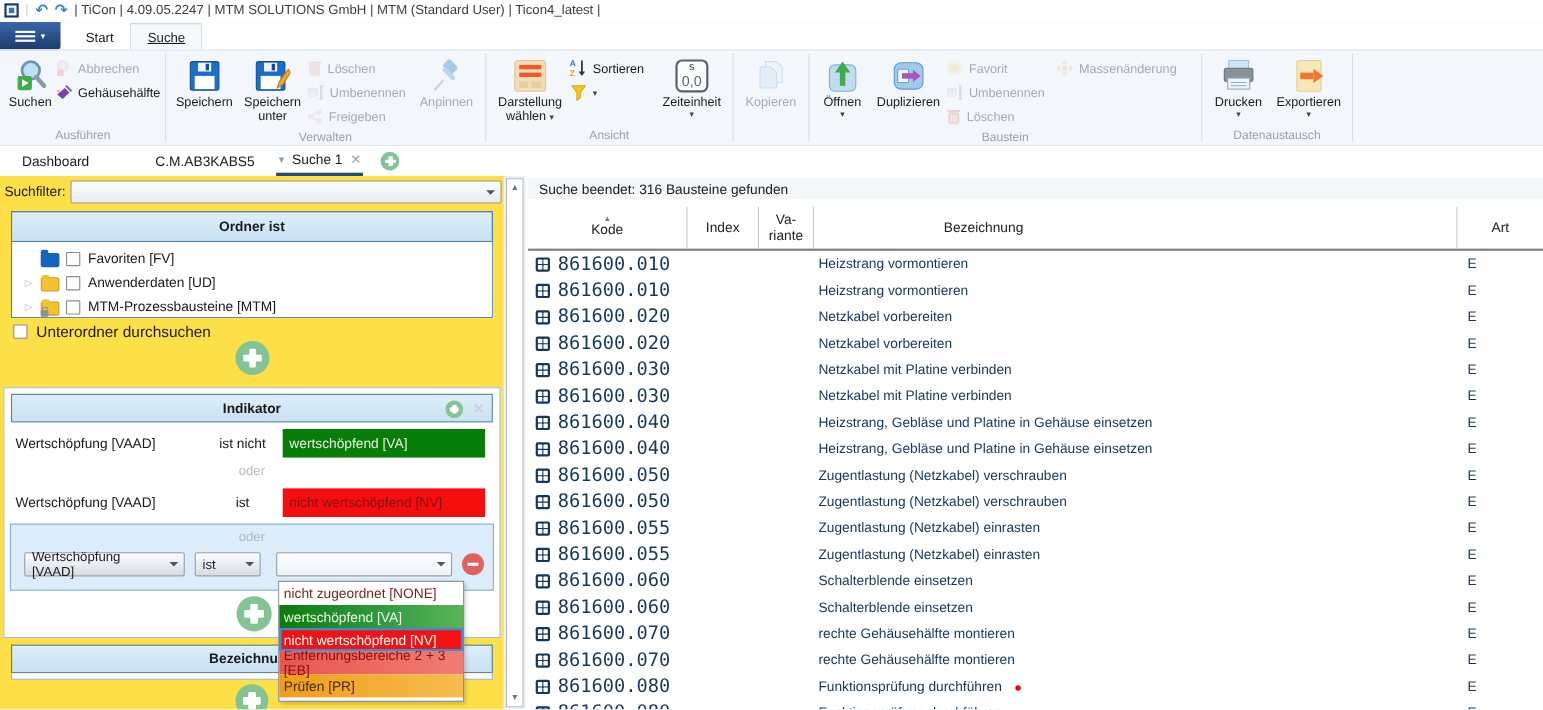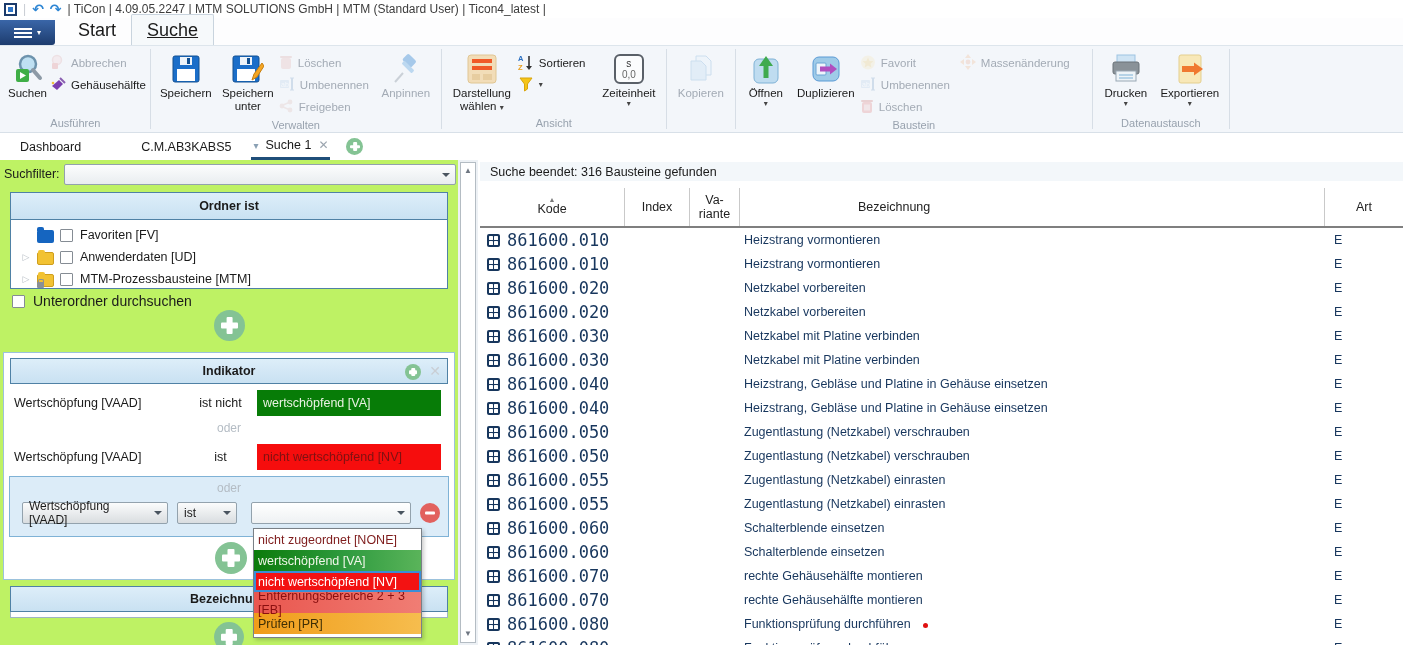--- a/index.html
+++ b/index.html
@@ -19,21 +19,21 @@
 
   
   #tabrow { left:0; top:18px; width:1403px; height:27px; background:#fdfdfe;
     display:flex; align-items:flex-end; }
   #appmenu { width:55px; height:25px; margin-right:8px; border-radius:0 0 3px 0;
     background:linear-gradient(#3a66a8,#1d3c6e); display:flex; align-items:center;
     justify-content:center; gap:5px; }
   #appmenu .bars { width:18px; }
   #appmenu .bars i { display:block; height:2px; background:#fff; margin:2px 0; }
   #appmenu .car { color:#fff; font-size:8px; }
-  .rtab { padding:5px 15px 4px; font-size:18px; }
+  .rtab { padding:5px 15px 4px; font-size:12px; }
   .rtab.active { background:#f6f9fb; border:1px solid #c9d4de; border-bottom:0;
     border-radius:2px 2px 0 0;text-decoration:underline; }
 
   
   #ribbon { left:0; top:45px; width:1403px; height:88px; background:#f3f6fa;
     border-top:1px solid #dde5ec; border-bottom:1px solid #d8e0e8;
     display:flex; align-items:stretch; padding-left:2px; }
   .rgroup { display:flex; flex-direction:column; padding:2px 3px 0; }
   .rgroup-body { display:flex; flex:1; align-items:flex-start; }
   .rgroup-label { text-align:center; color:#98a2ae; font-size:11px; height:16px; line-height:14px; }
@@ -43,37 +43,37 @@
   .rbtn-large .ric { height:37px; display:flex; align-items:center; justify-content:center; }
   .rbtn-stack { display:flex; flex-direction:column; padding-top:4px; }
   .rbtn-small { display:flex; align-items:center; gap:5px; height:22px; font-size:11.5px; white-space:nowrap; }
   .disabled { color:#a3abb5; }
   .disabled svg, .disabled .mini-ic { opacity:.45; }
   .caret { font-size:8px; color:#444; line-height:1; }
   .zeit-box { width:30px; height:30px; border:2px solid #5a6068; border-radius:6px;
     background:#fbfcfd; display:flex; flex-direction:column; align-items:center;
     justify-content:center; line-height:1.1; }
   .zeit-box .zt { font-size:10px; color:#333; }
-  .zeit-box .zb { font-size:10px; color:#666; }
+  .zeit-box .zb { font-size:13px; color:#666; }
 
   
   #doctabs { left:0; top:133px; width:1403px; height:27px; background:#fff;
     display:flex; align-items:stretch; }
   .dtab { display:flex; align-items:center; font-size:12.5px; padding:0 2px; }
   .dtab.active { border-bottom:3px solid #1f4e79; gap:7px; }
   .chev { color:#8aa0b4; font-size:10px; }
   .dclose { color:#9aa4ae; font-weight:bold; font-size:12px; }
   .plus-circle { border-radius:50%; background:#84c394; position:relative; }
   .plus-circle::before, .plus-circle::after { content:""; position:absolute; background:#fff; border-radius:1px; }
   .plus-circle::before { left:50%; top:22%; width:22%; height:56%; transform:translateX(-50%); }
   .plus-circle::after  { top:50%; left:22%; height:22%; width:56%; transform:translateY(-50%); }
   #dtab-plus { width:17px; height:17px; align-self:center; margin-left:16px; }
 
   
-  #left { left:0; top:160px; width:458px; height:485px; background:#bef264; overflow:hidden; }
+  #left { left:0; top:160px; width:458px; height:485px; background:#fde047; overflow:hidden; }
   #vscroll { left:458px; top:160px; width:20px; height:485px; background:#edf1f5; }
   #vscroll .track { position:absolute; left:2px; top:2px; right:2px; bottom:2px;
     background:#fff; border:1px solid #b4bcc3; }
   .scr-arrow { position:absolute; left:4px; width:12px; height:14px; color:#6e7681;
     font-size:8px; text-align:center; line-height:14px; }
   #right { left:478px; top:160px; width:925px; height:485px; background:#fff; }
 
   
   #suchfilter-row { position:absolute; left:0; top:3px; width:458px; height:24px; }
   #suchfilter-row label { position:absolute; left:4px; top:4px; font-size:12.5px; }

